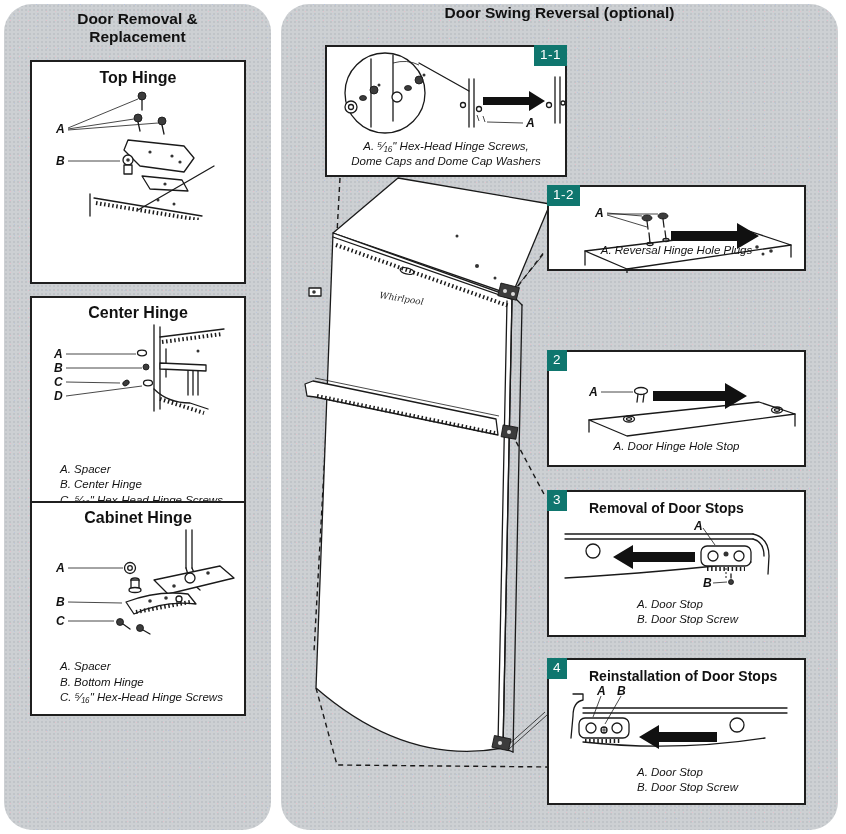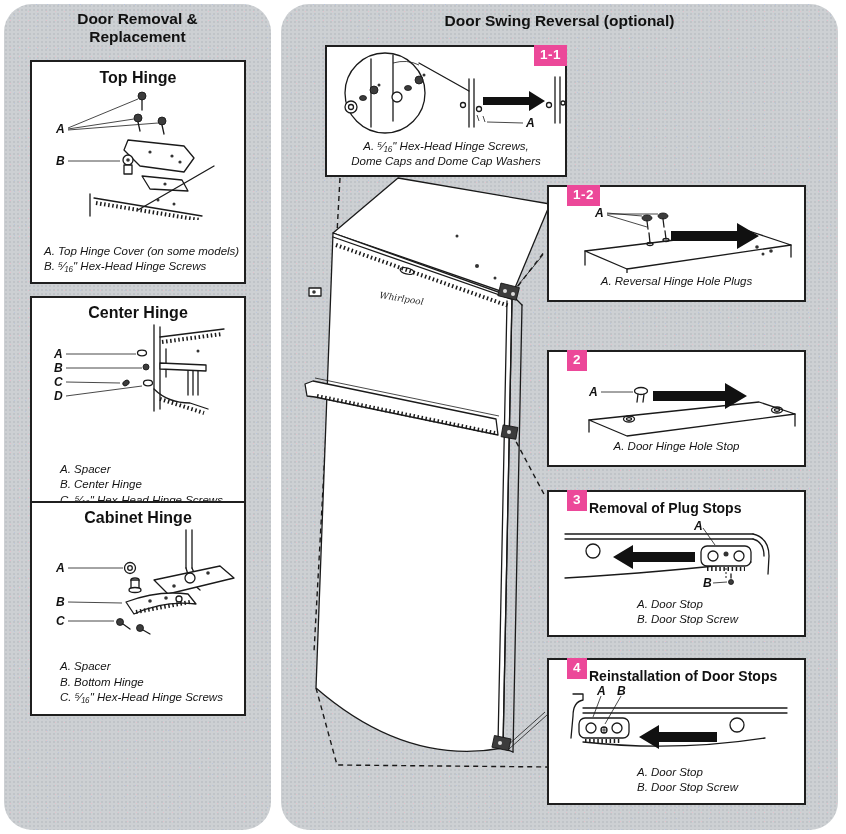--- a/index.html
+++ b/index.html
@@ -11,22 +11,22 @@
                           radial-gradient(circle,#bcc6dc 0.8px,transparent 1px);
          background-size:4px 4px,9px 9px,11px 11px;
          background-position:0 0,2px 3px,5px 6px;border-radius:28px;}
   .panel-header{position:absolute;left:0;right:0;text-align:center;font-weight:bold;
                 font-size:15.5px;line-height:1.15;color:#111;}
   .whitebox{position:absolute;background:#fff;border:2px solid #1f1f1f;box-sizing:border-box;}
   .box-title{position:absolute;left:0;right:0;text-align:center;font-weight:bold;
              font-size:16px;color:#111;}
   .cap{position:absolute;font-style:italic;font-size:11.5px;line-height:1.32;color:#141414;}
   .cap div{white-space:nowrap;}
-  .badge{position:absolute;background:#ec4899;color:#fff;font-weight:bold;
-         font-size:13.5px;line-height:1;padding:3px 6px 4px;letter-spacing:.5px;margin-left:20px;}
+  .badge{position:absolute;background:#0f766e;color:#fff;font-weight:normal;
+         font-size:13.5px;line-height:1;padding:3px 6px 4px;letter-spacing:.5px;}
   .step-title{position:absolute;font-weight:bold;font-size:14px;color:#111;white-space:nowrap;}
   svg{display:block;}
   .ln{stroke:#1a1a1a;stroke-width:1.3;fill:none;stroke-linecap:round;stroke-linejoin:round;}
   .thin{stroke:#1a1a1a;stroke-width:.8;fill:none;}
   .wfill{fill:#fff;}
   .dk{fill:#3c3c3c;stroke:#111;stroke-width:.8;}
   .dot{fill:#333;stroke:none;}
   .blk{fill:#111;stroke:none;}
   .dash{stroke:#1a1a1a;stroke-width:1.4;fill:none;stroke-dasharray:5 4;}
   .hatch{stroke:#1a1a1a;stroke-width:4;fill:none;stroke-dasharray:1.5 2.6;}
@@ -76,24 +76,20 @@
         <path class="ln wfill" d="M104,88 L144,92 L150,103 L112,101 Z"></path>
         <circle class="dot" cx="127" cy="96" r="1.6"></circle>
 
         <line class="ln" x1="176" y1="78" x2="100" y2="122"></line>
         <line class="ln" x1="56" y1="110" x2="164" y2="128"></line>
         <line class="hatch" x1="58" y1="115" x2="162" y2="132"></line>
         <line class="ln" x1="52" y1="106" x2="52" y2="128"></line>
         <circle class="dot" cx="120" cy="112" r="1.5"></circle>
           <circle class="dot" cx="136" cy="116" r="1.5"></circle>
       </svg>
-      <div class="cap" style="left:12px;bottom:8px">
-        <div>A. Top Hinge Cover (on some models)</div>
-        <div>B. ⁵⁄₁₆" Hex-Head Hinge Screws</div>
-      </div>
     </div>
 
     <div class="whitebox" style="left:26px;top:292px;width:216px;height:237px">
       <div class="box-title" style="top:6px">Center Hinge</div>
       <svg viewBox="0 0 198 92" style="position:absolute;left:6px;top:25px;width:198px;height:92px">
         <line class="ln" x1="116" y1="2" x2="116" y2="88"></line>
         <line class="ln" x1="122" y1="4" x2="122" y2="86"></line>
         <line class="ln" x1="122" y1="14" x2="186" y2="6"></line>
         <line class="hatch" x1="124" y1="19" x2="184" y2="11"></line>
         <circle class="dot" cx="160" cy="28" r="1.5"></circle>
@@ -166,21 +162,21 @@
       </svg>
       <div class="cap" style="left:28px;bottom:9px">
         <div>A. Spacer</div>
         <div>B. Bottom Hinge</div>
         <div>C. ⁵⁄₁₆" Hex-Head Hinge Screws</div>
       </div>
     </div>
   </div>
 
   <div class="panel" style="left:281px;top:4px;width:557px;height:826px">
-    <div class="panel-header" style="top:8px">Door Swing Reversal (optional)</div>
+    <div class="panel-header" style="top:0">Door Swing Reversal (optional)</div>
 
     <svg viewBox="0 0 557 826" style="position:absolute;left:0;top:0;width:557px;height:826px">
 
       <line class="dash" x1="59" y1="174" x2="33" y2="648"></line>
       <line class="dash" x1="237" y1="282" x2="264" y2="247"></line>
       <line class="thin" x1="233" y1="286" x2="262" y2="251"></line>
       <line class="dash" x1="231" y1="430" x2="264" y2="492"></line>
       <polyline class="dash" points="35,684 56,761 271,763"></polyline>
       <line class="thin" x1="264" y1="708" x2="226" y2="742"></line>
       <line class="thin" x1="266" y1="711" x2="228" y2="745"></line>
@@ -262,21 +258,21 @@
           <line class="thin" x1="156" y1="67" x2="158" y2="73"></line>
         <line class="thin" x1="160" y1="73" x2="196" y2="74"></line>
         <text class="lbl" x="199" y="78">A</text>
       </svg>
       <div class="cap" style="left:0;right:0;bottom:6px;text-align:center">
         <div>A. ⁵⁄₁₆" Hex-Head Hinge Screws,</div>
         <div>Dome Caps and Dome Cap Washers</div>
       </div>
     </div>
 
-    <div class="whitebox" style="left:266px;top:181px;width:259px;height:117px">
+    <div class="whitebox" style="left:266px;top:181px;width:259px;height:86px">
       <div class="badge" style="left:-2px;top:-2px">1-2</div>
       <svg viewBox="0 0 255 80" style="position:absolute;left:0;top:6px;width:255px;height:80px">
         <polygon class="ln wfill" points="36,58 200,38 242,52 78,76"></polygon>
         <line class="ln" x1="36" y1="58" x2="36" y2="72"></line>
         <line class="ln" x1="242" y1="52" x2="242" y2="64"></line>
         <line class="ln" x1="78" y1="76" x2="78" y2="80"></line>
         <g>
           <ellipse class="dk" cx="98" cy="25" rx="5" ry="3"></ellipse>
             <line class="ln" x1="98" y1="28" x2="99" y2="36"></line>
           <ellipse class="dk" cx="114" cy="23" rx="5" ry="3"></ellipse>
@@ -318,21 +314,21 @@
         <text class="lbl" x="40" y="38">A</text>
         <path class="blk" d="M104,38 h72 v-8 l22,13 -22,13 v-8 h-72 z" transform="translate(0,-5)"></path>
       </svg>
       <div class="cap" style="left:0;right:0;bottom:11px;text-align:center">
         <div>A. Door Hinge Hole Stop</div>
       </div>
     </div>
 
     <div class="whitebox" style="left:266px;top:486px;width:259px;height:147px">
       <div class="badge" style="left:-2px;top:-2px">3</div>
-      <div class="step-title" style="left:40px;top:8px">Removal of Plug Stops</div>
+      <div class="step-title" style="left:40px;top:8px">Removal of Door Stops</div>
       <svg viewBox="0 0 245 76" style="position:absolute;left:6px;top:26px;width:245px;height:76px">
         <line class="ln" x1="10" y1="16" x2="198" y2="16"></line>
         <line class="ln" x1="10" y1="21" x2="198" y2="21"></line>
         <path class="ln" d="M198,16 Q214,20 214,38 L213,56"></path>
         <path class="ln" d="M198,21 Q209,24 209,38"></path>
         <path class="ln" d="M10,60 Q110,54 196,44"></path>
         <circle class="ln" cx="38" cy="33" r="7"></circle>
         <g>
           <path class="ln wfill" d="M152,28 h38 a6,6 0 0 1 6,6 v8 a6,6 0 0 1 -6,6 h-38 a6,6 0 0 1 -6,-6 v-8 a6,6 0 0 1 6,-6 z"></path>
           <circle class="ln" cx="158" cy="38" r="5"></circle>

